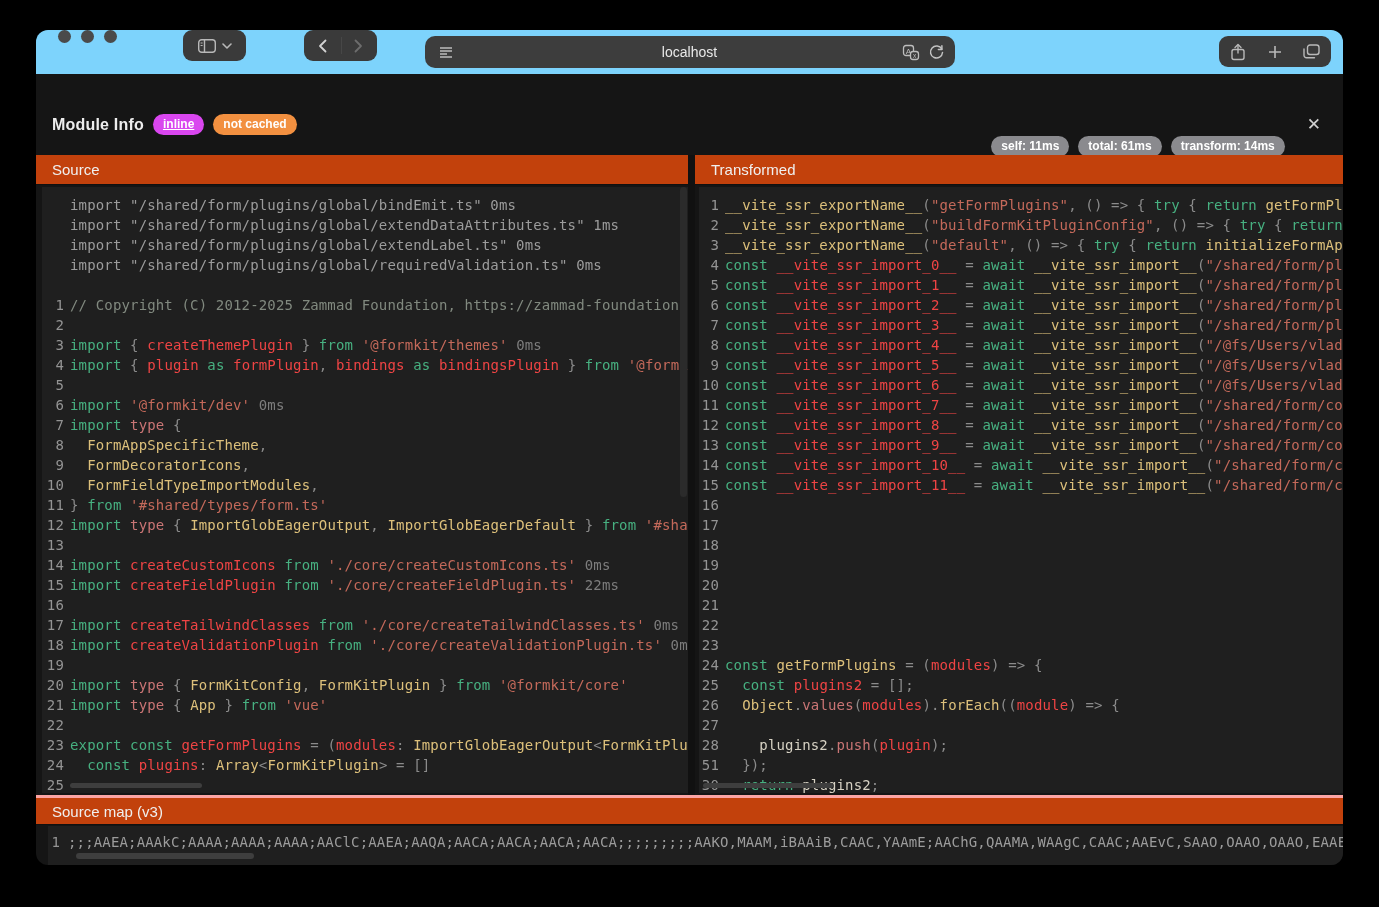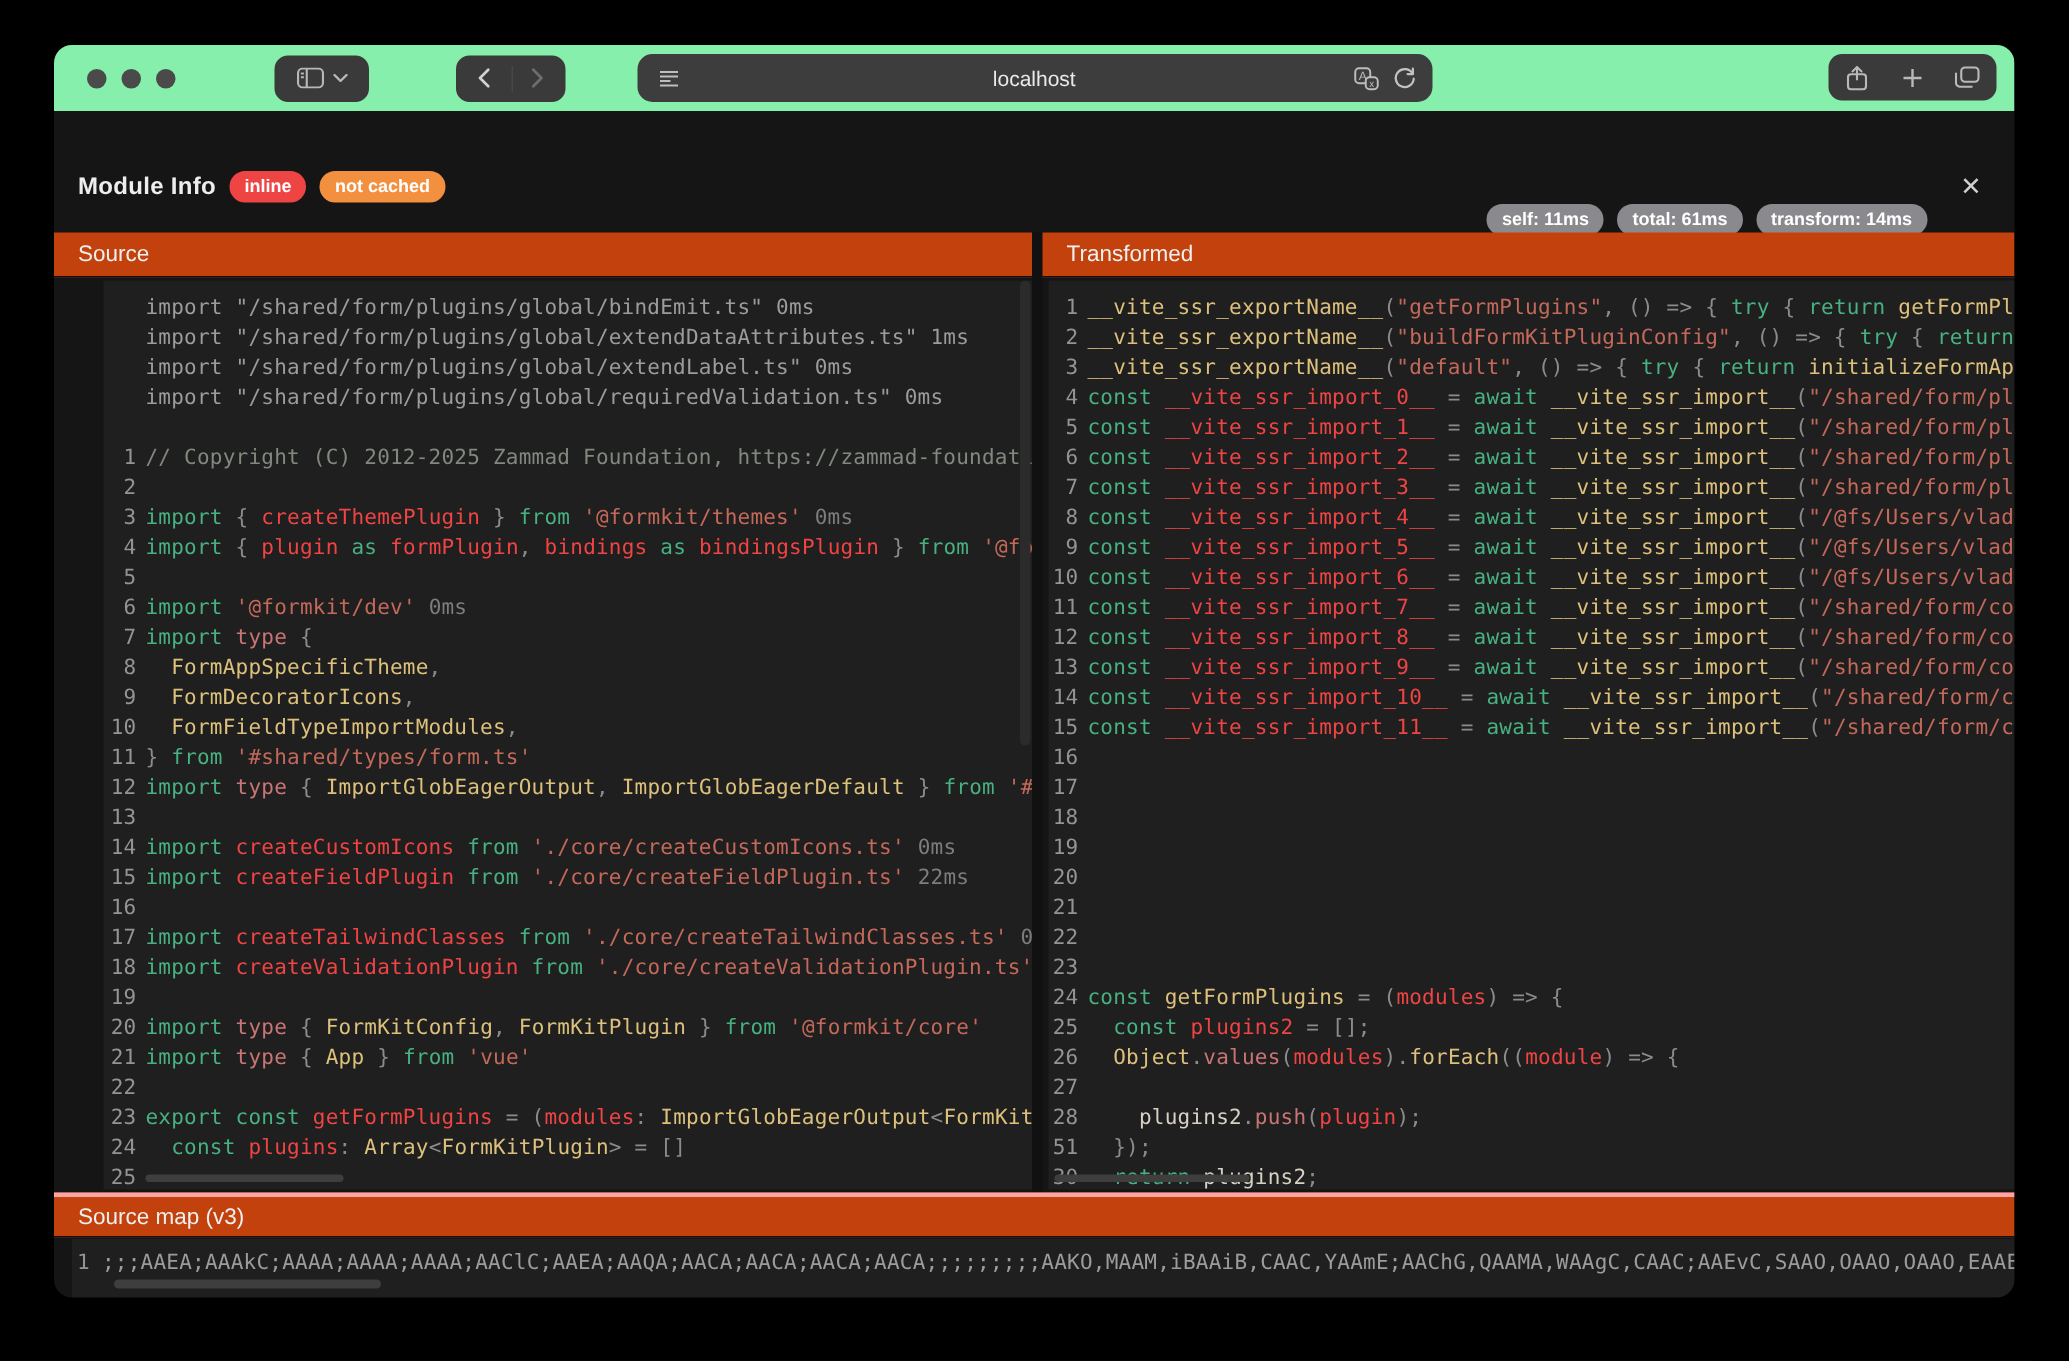--- a/index.html
+++ b/index.html
@@ -2,21 +2,21 @@
 <html><head>
 <meta charset="utf-8">
 <style>
   * { margin:0; padding:0; box-sizing:border-box; }
   html,body { width:1379px; height:907px; background:#000; overflow:hidden;
               font-family:"Liberation Sans", sans-serif; }
   .window { position:absolute; left:36px; top:30px; width:1307px; height:835px;
             background:#151515; border-radius:12px; overflow:hidden; }
 
   
-  .chrome { position:relative; height:44px; background:#86efac; display:flex; align-items:center;gap:48px; }
+  .chrome { position:relative; height:44px; background:#7dd3fc; display:flex; align-items:flex-start;gap:48px; }
   .traffic { display:flex; gap:10px; margin-left:22px; }
   .light { width:13px; height:13px; border-radius:50%; background:#4a4a4a; }
   .chrome-btn { background:#3a3a3a; border-radius:9px; height:31px; display:flex;
                 align-items:center; justify-content:center; }
   .sidebar-btn { width:63px; margin-left:18px; gap:6px; }
   .nav-group { width:73px; margin-left:10px; position:relative; }
   .nav-group .divider { position:absolute; left:50%; top:7px; bottom:7px; width:1px; background:#474747; }
   .nav-half { width:50%; display:flex; align-items:center; justify-content:center; }
   .urlbar { position:absolute; left:50%; transform:translateX(-50%); top:6px; width:530px; height:32px;
             background:#3d3d3d; border-radius:10px; display:flex; align-items:center; justify-content:center; }
@@ -25,21 +25,21 @@
   .url-right { position:absolute; right:10px; top:7px; display:flex; gap:8px; align-items:center; }
   .right-cluster { position:absolute; right:12px; top:6px; width:112px; gap:0; }
   .right-cluster .slot { width:33%; display:flex; align-items:center; justify-content:center; }
   svg.icon { display:block; }
 
   
   .page-header { padding:18px 16px 0 16px; }
   .title-row { display:flex; align-items:center;text-align:right; }
   .page-title { color:#ededed; font-size:16px; font-weight:700; letter-spacing:.2px; }
   .badge { border-radius:999px; padding:3px 10px 4px; font-size:12px; font-weight:700; color:#fff; margin-left:9px; }
-  .badge-inline { background:#ef4444; }
+  .badge-inline { background:#d946ef;text-decoration:underline; }
   .badge-notcached { background:#f29040; }
   .metrics { margin-left:auto; display:flex; gap:9px; align-items:center;margin-top:44px; }
   .metric-pill { background:#8a8a8e; color:#fff; font-size:12px; font-weight:700;
                  border-radius:999px; padding:3px 10px 4px; }
   .close-x { margin-left:22px; margin-right:6px; color:#cfcfcf; font-size:17px; line-height:1;
              cursor:default; font-weight:400; }
   .path-row { margin-top:7px; font-family:"DejaVu Sans Mono", monospace; font-size:13px;
               color:#8f8f8f; letter-spacing:.2px; white-space:nowrap; overflow:hidden; }
 
   
@@ -47,21 +47,21 @@
   .panel { position:relative; height:100%; }
   .panel.left  { width:652px; }
   .panel.gap   { width:7px; background:#111; }
   .panel.right { width:648px; }
   .panel-header { height:30px; background:#c2410c; border-bottom:1px solid #101010;
                   display:flex; align-items:center; padding:0 16px;
                   color:#f0f0f0; font-size:15px; font-weight:400; }
   .code-block { position:absolute; top:32px; bottom:2px; background:#1f1f1f; overflow:hidden;
                 font-family:"DejaVu Sans Mono", monospace; font-size:14px; letter-spacing:.15px;
                 padding-top:8px; }
-  .panel.left  .code-block { left:6px;  right:0;margin-left:27px; }
+  .panel.left  .code-block { left:6px;  right:0; }
   .panel.right .code-block { left:4px;  right:0; }
   .code-row { height:20px; line-height:20px; display:flex; white-space:pre; }
   .gutter { flex:none; text-align:right; color:#949494; }
   .panel.left  .gutter { width:22px; padding-right:0; margin-right:6px; }
   .panel.right .gutter { width:20px; margin-right:6px; }
   .code { white-space:pre; }
 
   .tok-k { color:#47b181; }  
   .tok-i { color:#ef4444; }  
   .tok-s { color:#c4695a; }  

